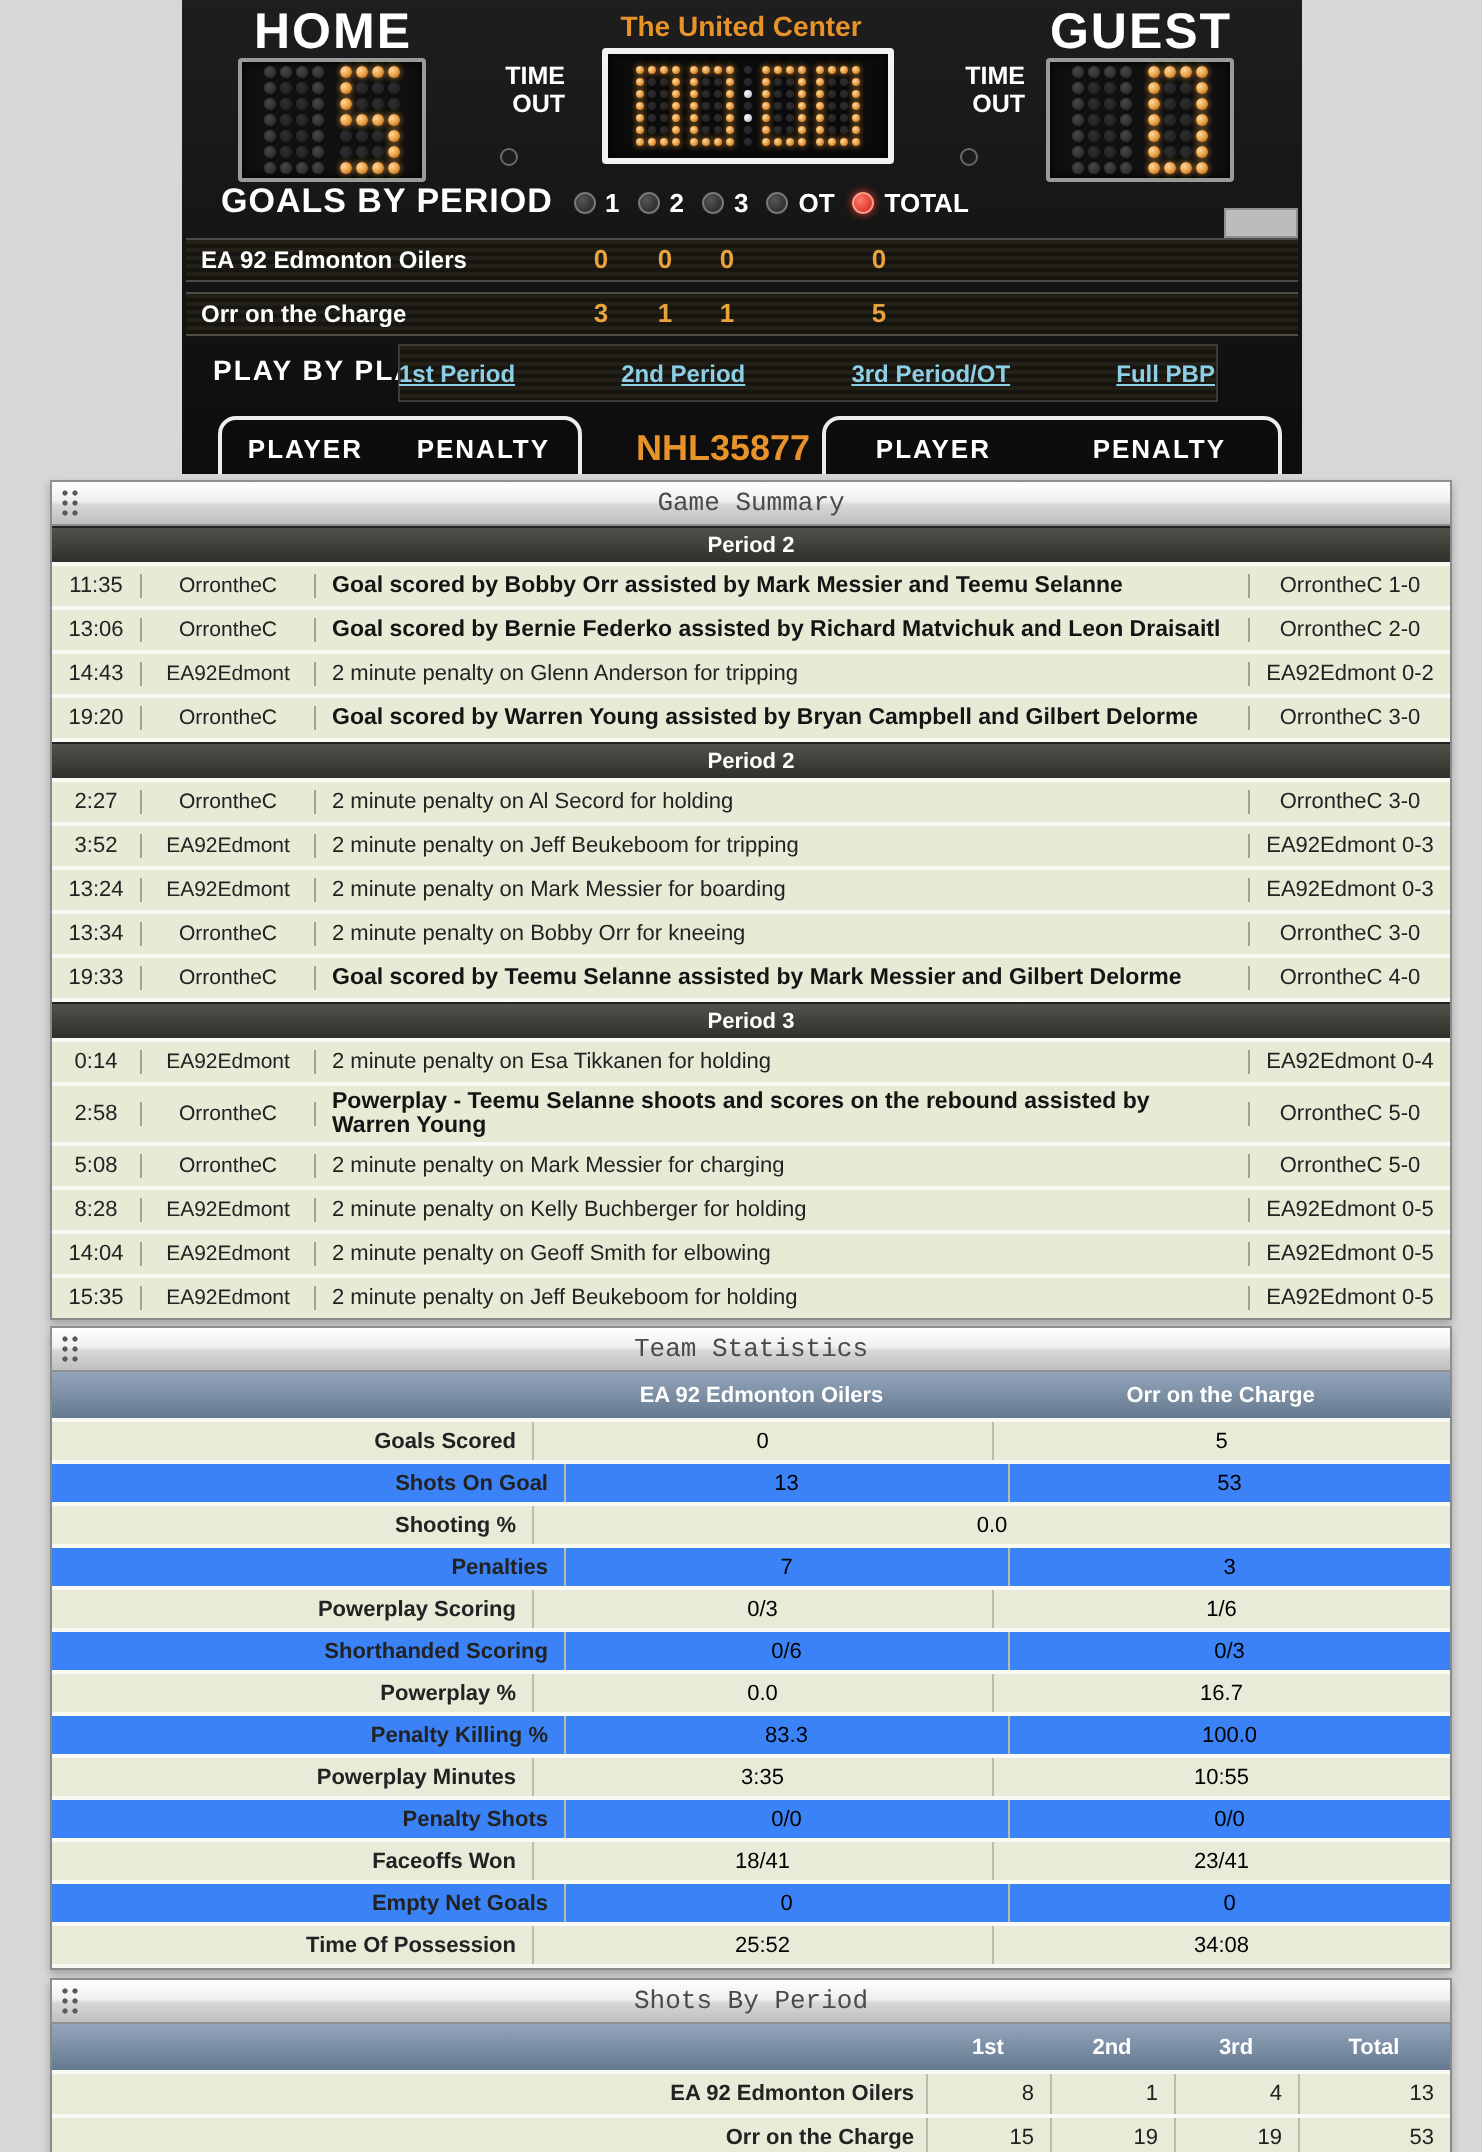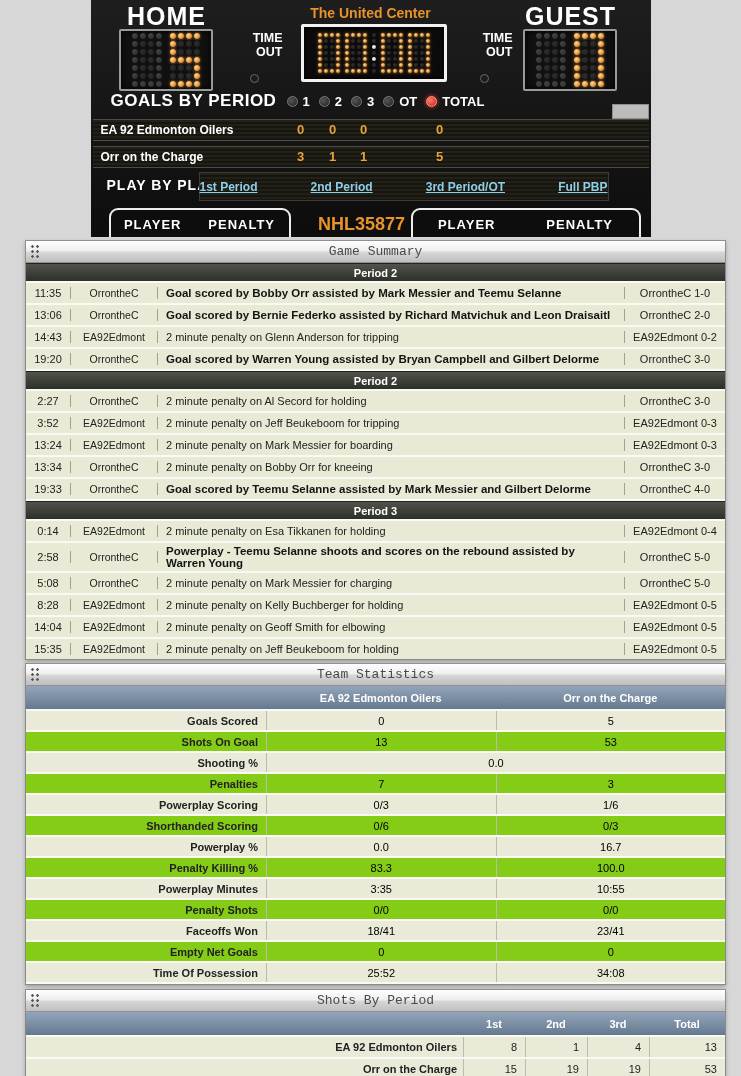--- a/index.html
+++ b/index.html
@@ -58,21 +58,21 @@
   .gs-desc{flex:1;display:flex;align-items:center;padding:2px 8px;}
   .gs-score{width:100px;display:flex;align-items:center;justify-content:center;border-left:1px solid #a0a095;font-size:11px;}
   .gs-row.goal .gs-desc{font-weight:bold;font-size:11.5px;color:#141414;}
 
   .stat-head{display:flex;height:25px;background:linear-gradient(#93a5bb,#64798f);border-bottom:2px solid #fafaf5;color:#fff;font-weight:bold;font-size:11px;border:1px solid #8a8a8a;border-top:none;border-bottom:2px solid #fafaf5;box-sizing:border-box;}
   .ts-wrap{border:1px solid #8a8a8a;border-top:none;}
   .ts-wrap .stat-head{border:none;border-bottom:2px solid #fafaf5;}
   .ts-spacer{width:240px;}
   .ts-col{flex:1;display:flex;align-items:center;justify-content:center;}
   .ts-row{display:flex;background:#e9ebd8;border-bottom:2px solid #fafaf5;font-size:11px;height:19px;}
-  .ts-row.alt{background:#84cc16;}
+  .ts-row.alt{background:#3b82f6;padding-left:16px;}
   .ts-wrap > :last-child{border-bottom:none;}
   .ts-label{width:240px;display:flex;align-items:center;justify-content:flex-end;padding-right:8px;font-weight:bold;color:#222;box-sizing:border-box;}
   .ts-val{flex:1;display:flex;align-items:center;justify-content:center;border-left:1px solid #b9bcaa;}
 
   .sh-wrap{border:1px solid #8a8a8a;border-top:none;}
   .sh-wrap .stat-head{border:none;border-bottom:2px solid #fafaf5;}
   .sh-name-spacer{flex:1;}
   .sh-col{width:62px;display:flex;align-items:center;justify-content:center;}
   .sh-col.total{width:76px;}
   .sh-row{display:flex;background:#e9ebd8;border-bottom:2px solid #fafaf5;height:20px;font-size:11px;color:#222;}

